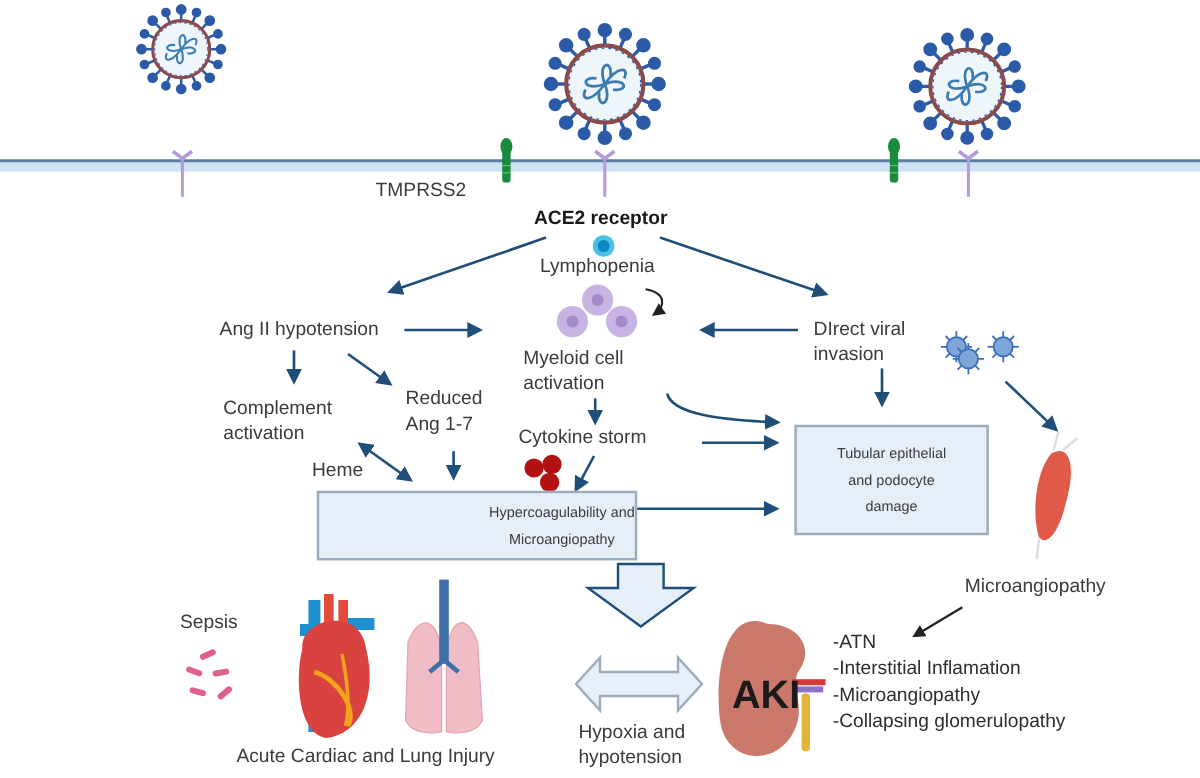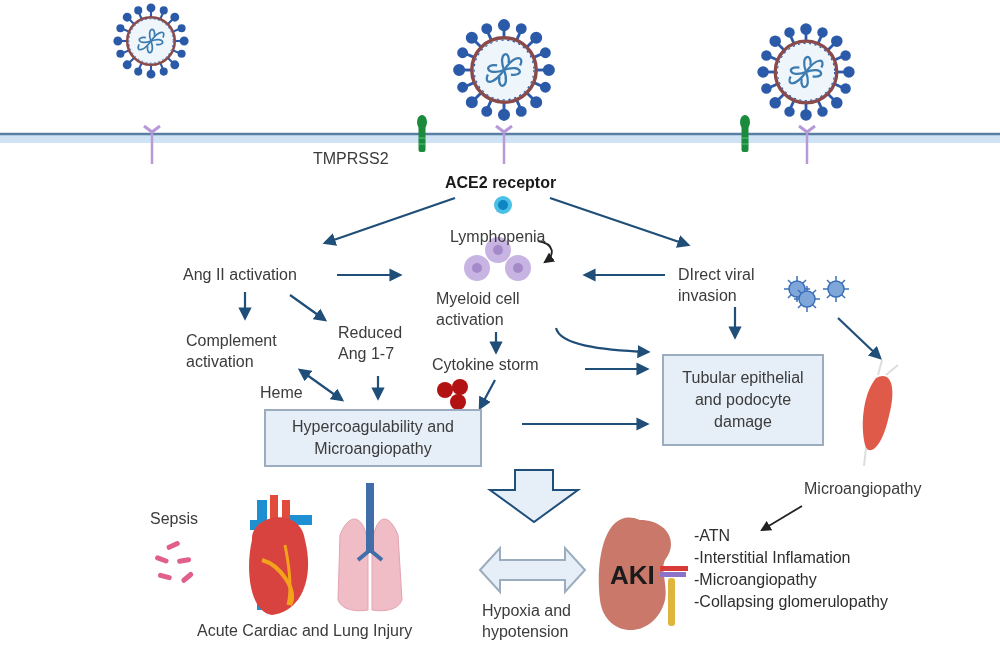--- a/index.html
+++ b/index.html
@@ -4,24 +4,24 @@
 <style>
   html, body { margin:0; padding:0; background:#ffffff; }
   body { width:1000px; height:648px; position:relative; overflow:hidden;
          font-family:"Liberation Sans", sans-serif; color:#3a3a3a; }
   #diagram { position:absolute; left:0; top:0; width:1000px; height:648px; }
   .lbl { position:absolute; font-family:"Liberation Sans", sans-serif; font-size:16px;
          color:#3b3b3b; line-height:21px; white-space:nowrap; }
   .bold { font-weight:bold; color:#1a1a1a; }
   .box { position:absolute; background:#e6eff8; border:2px solid #9aacbd;
          box-sizing:border-box; display:flex; align-items:center; justify-content:center;
-         text-align:center; font-size:16px; line-height:22px; color:#3b3b3b; }
+         text-align:center; font-size:12px; line-height:22px; color:#3b3b3b; }
   .list { position:absolute; font-size:16px; line-height:22px; color:#2e2e2e; }
   .list div { white-space:nowrap; }
-  .aki { position:absolute; font-weight:bold; font-size:26px; color:#1b1b1b; }
+  .aki { position:absolute; font-weight:bold; font-size:33px; color:#1b1b1b; }
 </style>
 </head>
 <body>
 
 <svg id="diagram" width="1000" height="648" viewBox="0 0 1000 648">
   <defs>
     <marker id="ah" viewBox="0 0 10 10" refX="8" refY="5" markerWidth="6" markerHeight="6" orient="auto-start-reverse">
       <path d="M0,0 L10,5 L0,10 z" fill="#1f4e79"></path>
     </marker>
     <marker id="ahk" viewBox="0 0 10 10" refX="8" refY="5" markerWidth="6" markerHeight="6" orient="auto">
@@ -195,42 +195,42 @@
     <path d="M538,241 C555,244 555,255 545,262" marker-end="url(#ahk)"></path>
     <line x1="802" y1="506" x2="762" y2="530" marker-end="url(#ahk)"></line>
   </g>
 
   <path d="M515,470 L553,470 L553,490 L578,490 L534,522 L490,490 L515,490 z" fill="#e6eff8" stroke="#1f4e79" stroke-width="2"></path>
   <path d="M480,570 L500,548 L500,560 L565,560 L565,548 L585,570 L565,592 L565,580 L500,580 L500,592 z" fill="#e6eff8" stroke="#9aacbd" stroke-width="2"></path>
 </svg>
 
 <div class="lbl" style="left:313px;top:148px;">TMPRSS2</div>
 <div class="lbl bold" style="left:445px;top:172px;">ACE2 receptor</div>
-<div class="lbl" style="left:450px;top:226px;">Lymphopenia</div>
-<div class="lbl" style="left:183px;top:264px;">Ang II activation</div>
+<div class="lbl" style="left:450px;top:212px;">Lymphopenia</div>
+<div class="lbl" style="left:183px;top:264px;">Ang II hypotension</div>
 <div class="lbl" style="left:436px;top:288px;width:124px;">
   <div>Myeloid cell</div>
   <div>activation</div>
 </div>
 <div class="lbl" style="left:678px;top:264px;width:112px;">
   <div>DIrect viral</div>
   <div>invasion</div>
 </div>
 <div class="lbl" style="left:186px;top:330px;width:120px;">
   <div>Complement</div>
   <div>activation</div>
 </div>
 <div class="lbl" style="left:338px;top:322px;width:80px;">
   <div>Reduced</div>
   <div>Ang 1-7</div>
 </div>
 <div class="lbl" style="left:432px;top:354px;">Cytokine storm</div>
 <div class="lbl" style="left:260px;top:382px;">Heme</div>
 
-<div class="box" style="left:264px;top:409px;width:218px;height:58px;">
+<div class="box" style="left:264px;top:409px;width:267px;height:58px;justify-content:flex-end;">
   <div>
     <div>Hypercoagulability and</div>
     <div>Microangiopathy</div>
   </div>
 </div>
 <div class="box" style="left:662px;top:354px;width:162px;height:92px;">
   <div>
     <div>Tubular epithelial</div>
     <div>and podocyte</div>
     <div>damage</div>

